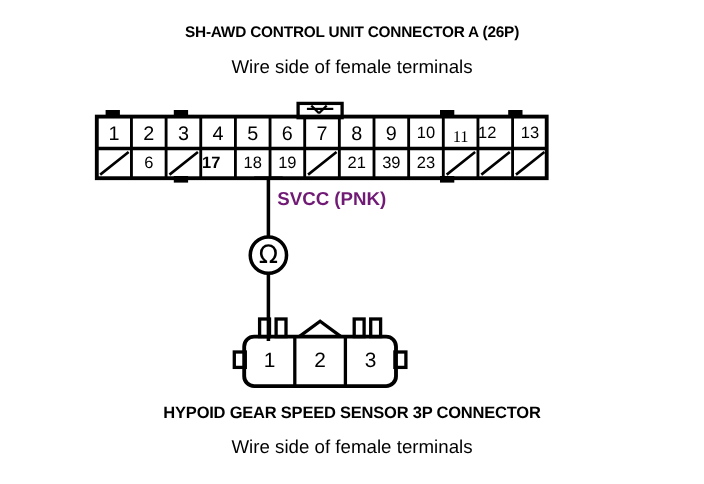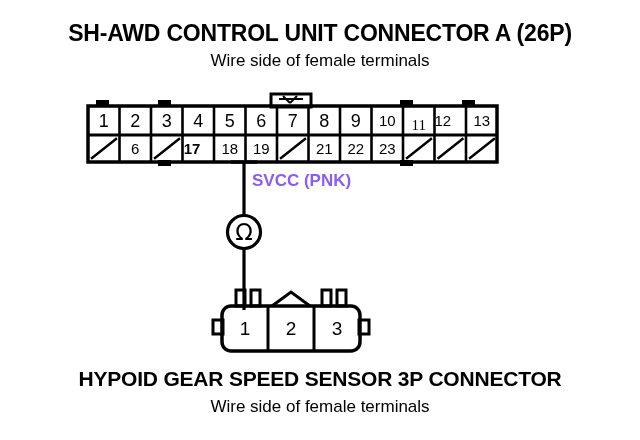--- a/index.html
+++ b/index.html
@@ -21,52 +21,52 @@
   }
   .txt {
     position: absolute;
     text-align: center;
     white-space: nowrap;
     color: #000000;
     line-height: 1;
   }
   #title-top {
     left: 0; top: 22px; width: 640px;
-    font-size: 23px;
+    font-size: 14px;
     font-weight: bold;
     letter-spacing: -0.2px;
   }
   #subtitle-top {
     left: 0; top: 52px; width: 640px;
     font-size: 17px;
     font-weight: normal;
   }
   #title-bottom {
     left: 0; top: 368px; width: 640px;
-    font-size: 21px;
+    font-size: 15px;
     font-weight: bold;
     letter-spacing: -0.2px;
   }
   #subtitle-bottom {
     left: 0; top: 398px; width: 640px;
     font-size: 17px;
     font-weight: normal;
   }
   #svg-layer {
     position: absolute;
     left: 0; top: 0;
     width: 640px;
     height: 440px;
   }
   .lbl {
     position: absolute;
     font-size: 17px;
     font-weight: bold;
     white-space: nowrap;
-    color: #8b5cf6;
+    color: #701a75;
     line-height: 1;
   }
   #label-pnk { left: 252px; top: 172px; }
   #label-red { left: 252px; top: 258px; }
   .cellnum {
     position: absolute;
     font-size: 18px;
     font-weight: normal;
     text-align: center;
     color: #000000;
@@ -199,21 +199,21 @@
   <div class="cellnum n3" style="left:371.5px;top:113px; width:31.5px;">10</div>
   <div class="cellnum n3" style="left:403px; top:118px; width:31.5px;font-family:Liberation Serif, serif;">11</div>
   <div class="cellnum n3" style="left:434.5px;top:113px; width:15px;">12</div>
   <div class="cellnum n3" style="left:466px; top:113px; width:31.5px;">13</div>
 
   <div class="cellnum n3" style="left:119.5px;top:141px; width:31.5px;">6</div>
   <div class="cellnum n3" style="left:182.5px;top:141px; width:19px;font-weight:bold;">17</div>
   <div class="cellnum n3" style="left:214px; top:141px; width:31.5px;">18</div>
   <div class="cellnum n3" style="left:245.5px;top:141px; width:31.5px;">19</div>
   <div class="cellnum n3" style="left:308.5px;top:141px; width:31.5px;">21</div>
-  <div class="cellnum n3" style="left:340px; top:141px; width:31.5px;">22</div>
+  <div class="cellnum n3" style="left:340px; top:141px; width:31.5px;">39</div>
   <div class="cellnum n3" style="left:371.5px;top:141px; width:31.5px;">23</div>
 
   <div class="lbl" id="label-pnk">SVCC (PNK)</div>
 
 
   <div class="ohm-glyph" style="left:228px; top:221px; width:32px;">Ω</div>
 
   <div class="p3num" style="left:222px; top:319px; width:46px;">1</div>
   <div class="p3num" style="left:268px; top:319px; width:46px;">2</div>
   <div class="p3num" style="left:314px; top:319px; width:46px;">3</div>

